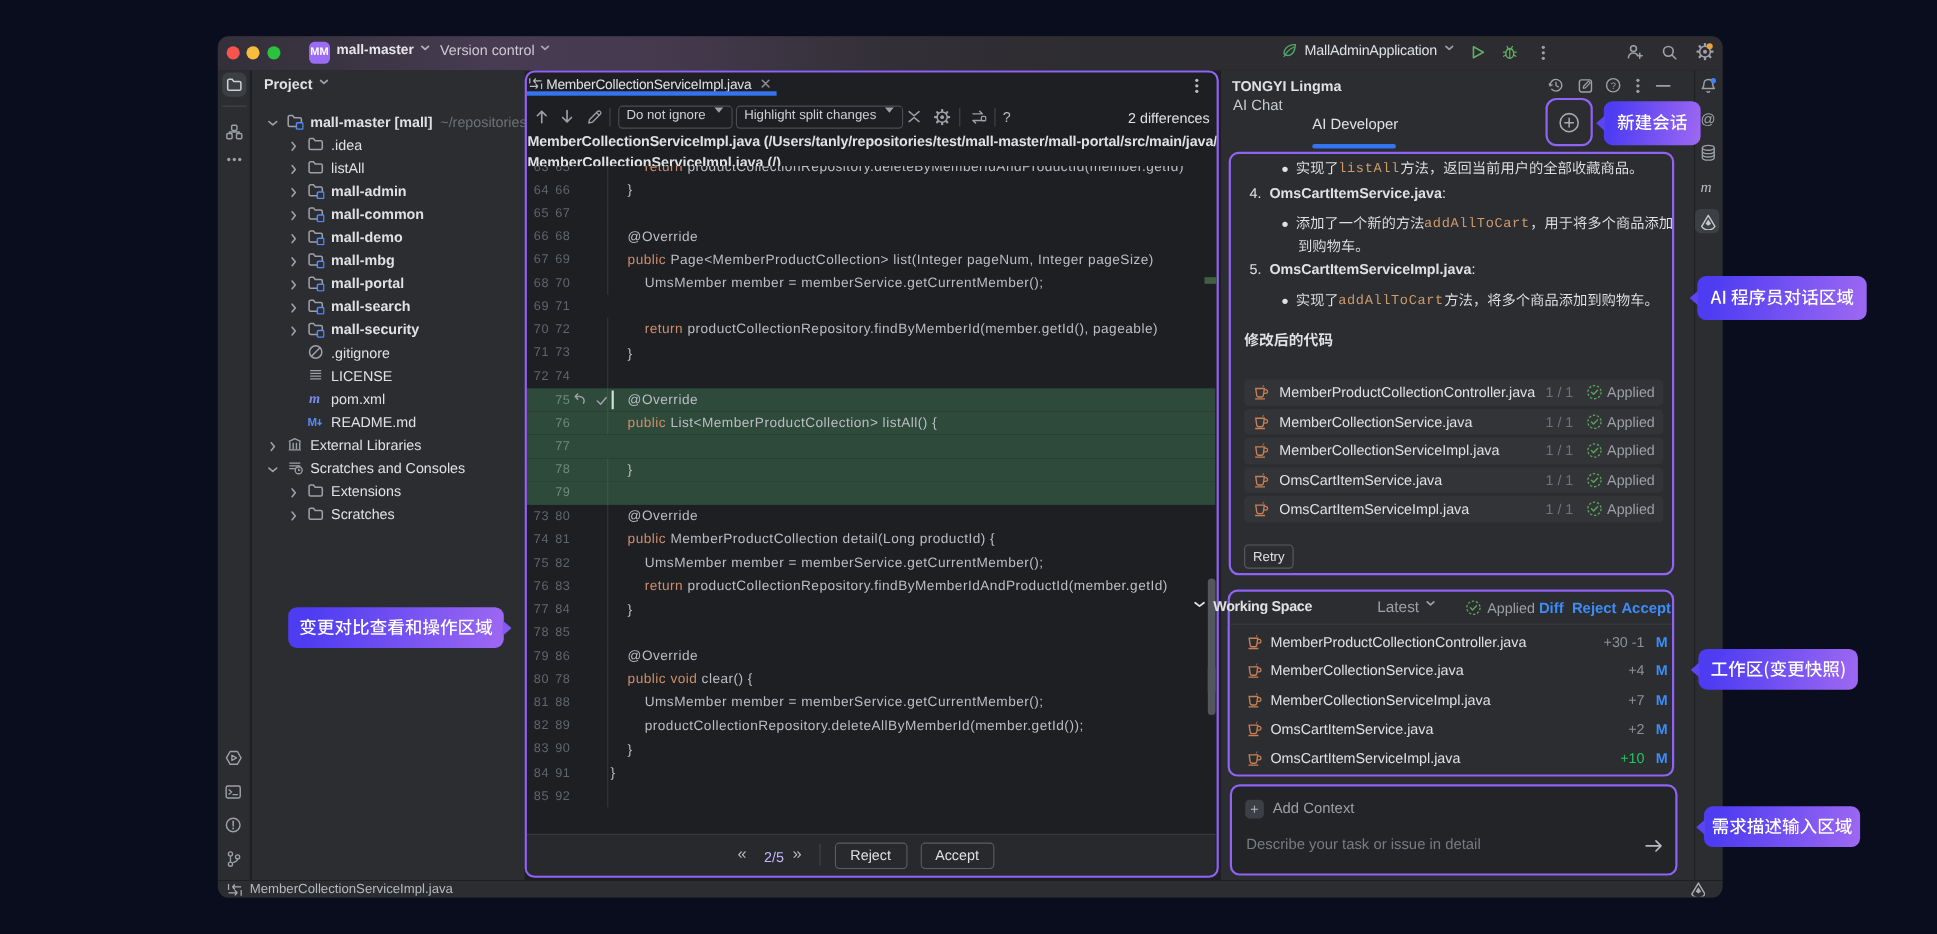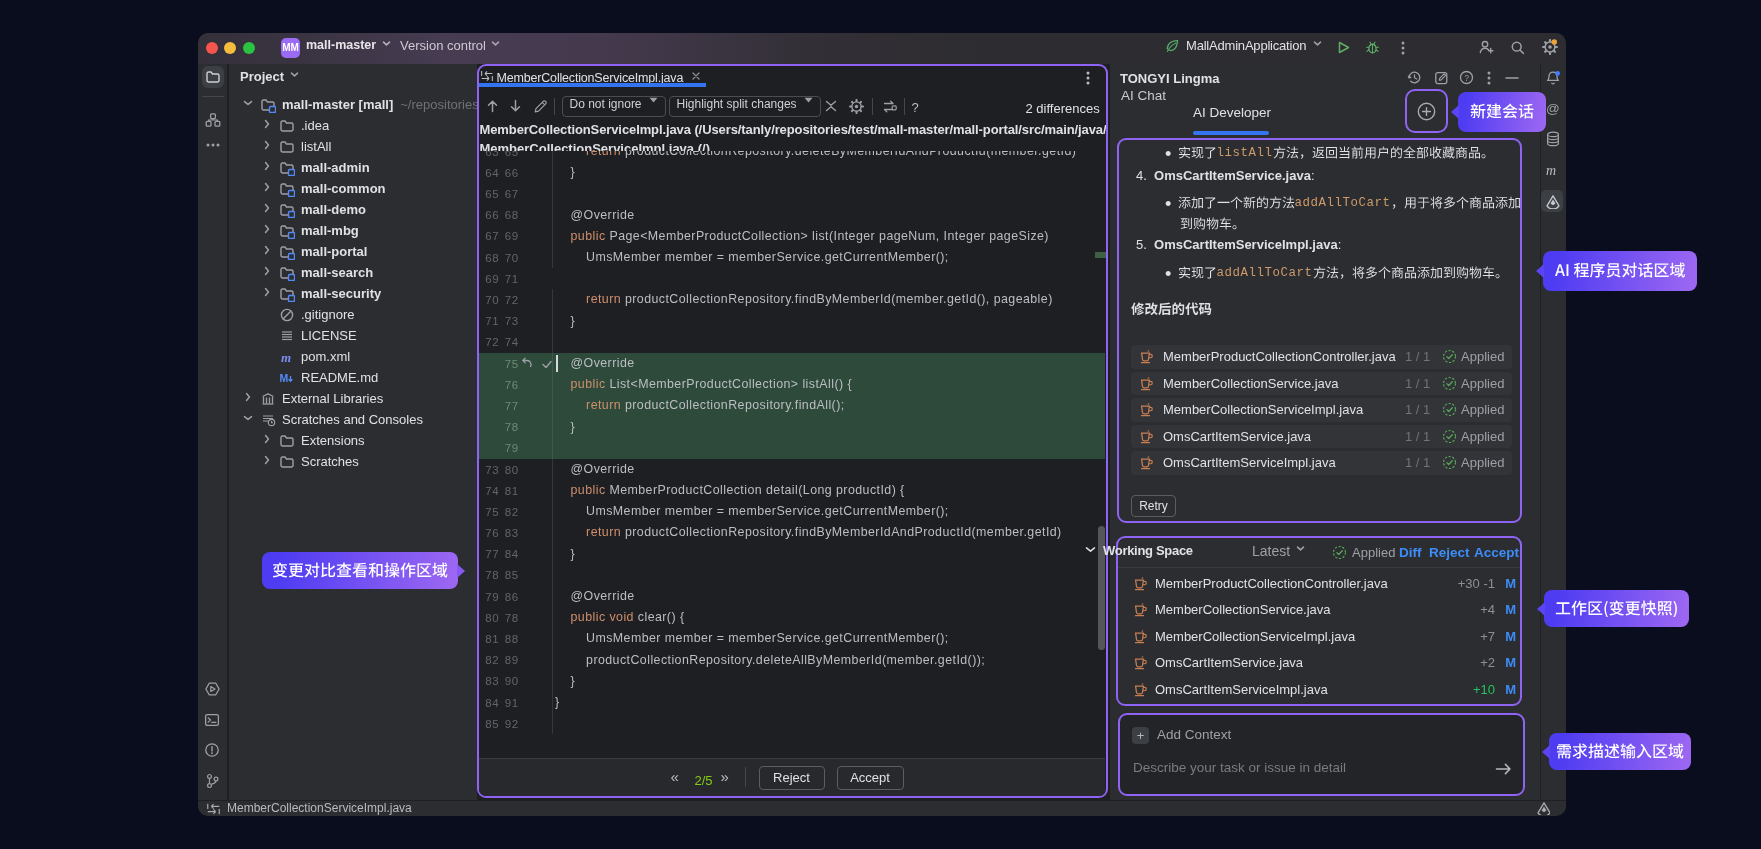--- a/index.html
+++ b/index.html
@@ -9,21 +9,21 @@
  background:linear-gradient(90deg,#34303a 0%,#3a3442 8%,#473c52 18%,#44394d 30%,#322f36 45%,#2d2c30 58%,#2d2c30 100%)}
 .tl{width:12px;height:12px;border-radius:50%;top:42px}
 .actbar{left:198px;top:64px;width:30px;height:736px;background:#2b2d30;border-right:1px solid #1f2023;border-radius:0}
 .proj{left:229px;top:64px;width:248px;height:736px;background:#2b2d30}
 .rpanel{left:1110px;top:64px;width:430px;height:736px;background:#2b2d30}
 .rstrip{left:1540px;top:64px;width:26px;height:736px;background:#2b2d30;border-left:1px solid #1f2023}
 .status{left:198px;top:800px;width:1368px;height:16px;background:#2b2d30;border-top:1px solid #1f2023;border-radius:0 0 10px 10px}
 .pbox{border:2.5px solid #8f63f3;border-radius:9px}
 .editor{left:477px;top:64px;width:631px;height:734px;background:#1e1f22;overflow:hidden}
 .row{display:flex;align-items:flex-start}
-.treerow{position:absolute;display:flex;align-items:flex-start;height:21px;color:#dfe1e5;font-size:13px;white-space:nowrap}
+.treerow{position:absolute;display:flex;align-items:flex-end;height:21px;color:#dfe1e5;font-size:13px;white-space:nowrap}
 .treerow svg{flex:none}
 .b{font-weight:bold}
 .codewrap{position:absolute;left:0;top:113px;width:626px;height:612px;overflow:hidden;background:#1e1f22}
 .cl{position:relative;display:flex;height:21.2px;align-items:flex-end;white-space:pre;font-family:Liberation Sans, sans-serif;font-size:12.4px;letter-spacing:.44px;color:#bcbec4}
 .cl .gut{flex:none;width:73px;display:flex;color:#61656c;font-size:11.5px;align-items:center;height:100%}
 .cl .n1{display:inline-block;width:20px;text-align:right;flex:none}.cl .n2{display:inline-block;width:15.5px;text-align:right;flex:none;margin-left:4px}
 .cl .n2{margin-left:4px}
 .cl .code{flex:none;padding-left:2px;border-left:1px solid #35373b;height:100%;display:block;line-height:21.2px}
 .cl.green{background:#2d4a3a}
 .cl.green .code{border-left-color:#3a5b49}
@@ -489,21 +489,21 @@
       <div class="cl"><span class="gut"><span class="n1">69</span><span class="n2">71</span></span></div>
       <div class="cl"><span class="gut"><span class="n1">70</span><span class="n2">72</span></span><span class="code">        <span class="k">return </span>productCollectionRepository.findByMemberId(member.getId(), pageable)</span></div>
       <div class="cl"><span class="gut"><span class="n1">71</span><span class="n2">73</span></span><span class="code">    }</span></div>
       <div class="cl"><span class="gut"><span class="n1">72</span><span class="n2">74</span></span><span class="code"></span></div>
       <div class="cl green"><span class="gut"><span class="n1"></span><span class="n2">75</span></span><span style="position:absolute;left:41px;top:4px"><svg width="13" height="12" viewBox="0 0 13 12" fill="none" style="display:block;">
             <path d="M10.5 9.5 a4 4 0 0 0 -3.5 -6 H2.8 M2.8 3.5 l2.4 -2.4 M2.8 3.5 l2.4 2.4" stroke="#9da0a6" stroke-width="1.3" stroke-linecap="round" fill="none"></path>
           </svg></span><span style="position:absolute;left:62px;top:5px"><svg width="12" height="12" viewBox="0 0 12 12" fill="none" style="display:block;">
             <path d="M2 6.5 l3 3 5 -6" stroke="#9da0a6" stroke-width="1.4" stroke-linecap="round" stroke-linejoin="round"></path>
           </svg></span><span style="position:absolute;left:77px;top:2px;width:1.6px;height:17px;background:#d5d8dd"></span><span class="code">    @Override</span></div>
       <div class="cl green"><span class="gut"><span class="n1"></span><span class="n2">76</span></span><span class="code">    <span class="k">public </span>List&lt;MemberProductCollection&gt; listAll() {</span></div>
-      <div class="cl green"><span class="gut"><span class="n1"></span><span class="n2">77</span></span><span class="code">        <span class="k">return </span>productCollectionRepository.findAll();</span></div>
+      <div class="cl green"><span class="gut"><span class="n1"></span><span class="n2">77</span></span></div>
       <div class="cl green"><span class="gut"><span class="n1"></span><span class="n2">78</span></span><span class="code">    }</span></div>
       <div class="cl green"><span class="gut"><span class="n1"></span><span class="n2">79</span></span><span class="code"></span></div>
       <div class="cl"><span class="gut"><span class="n1">73</span><span class="n2">80</span></span><span class="code">    @Override</span></div>
       <div class="cl"><span class="gut"><span class="n1">74</span><span class="n2">81</span></span><span class="code">    <span class="k">public </span>MemberProductCollection detail(Long productId) {</span></div>
       <div class="cl"><span class="gut"><span class="n1">75</span><span class="n2">82</span></span><span class="code">        UmsMember member = memberService.getCurrentMember();</span></div>
       <div class="cl"><span class="gut"><span class="n1">76</span><span class="n2">83</span></span><span class="code">        <span class="k">return </span>productCollectionRepository.findByMemberIdAndProductId(member.getId)</span></div>
       <div class="cl"><span class="gut"><span class="n1">77</span><span class="n2">84</span></span><span class="code">    }</span></div>
       <div class="cl"><span class="gut"><span class="n1">78</span><span class="n2">85</span></span><span class="code"></span></div>
       <div class="cl"><span class="gut"><span class="n1">79</span><span class="n2">86</span></span><span class="code">    @Override</span></div>
       <div class="cl"><span class="gut"><span class="n1">80</span><span class="n2">78</span></span><span class="code">    <span class="k">public </span><span class="k">void </span>clear() {</span></div>
@@ -519,21 +519,21 @@
     <div class="ab" style="left:618.5px;top:540.5px;">
       <div style="width:7px;height:22px;background:#3f6143"></div>
     </div>
     <div class="ab" style="left:618.5px;top:459.5px;">
       <div style="width:7px;height:124px;background:#53565b;border-radius:4px"></div>
     </div>
     <div class="ab" style="left:0.0px;top:691.5px;">
       <div style="width:626px;height:38px;background:#27292c;border-top:1px solid #3a3c40"></div>
     </div>
     <div class="ab" style="left:191.5px;top:701.5px;"><span style="font-size:15px;color:#b9bcc2;letter-spacing:1px">«</span></div>
-    <div class="ab" style="left:215.5px;top:704.5px;"><span style="font-size:13px;color:#84cc16">2/5</span></div>
+    <div class="ab" style="left:215.5px;top:704.5px;"><span style="font-size:13px;color:#c4b5fd">2/5</span></div>
     <div class="ab" style="left:241.5px;top:701.5px;"><span style="font-size:15px;color:#b9bcc2;letter-spacing:1px">»</span></div>
     <div class="ab" style="left:265.5px;top:700.5px;">
       <div style="width:1px;height:20px;background:#43464a"></div>
     </div>
     <div class="ab" style="left:279.5px;top:699.5px;">
       <div class="btn" style="width:66px;height:24px;font-size:13px">Reject</div>
     </div>
     <div class="ab" style="left:357.5px;top:699.5px;">
       <div class="btn" style="width:67px;height:24px;font-size:13px">Accept</div>
     </div>

